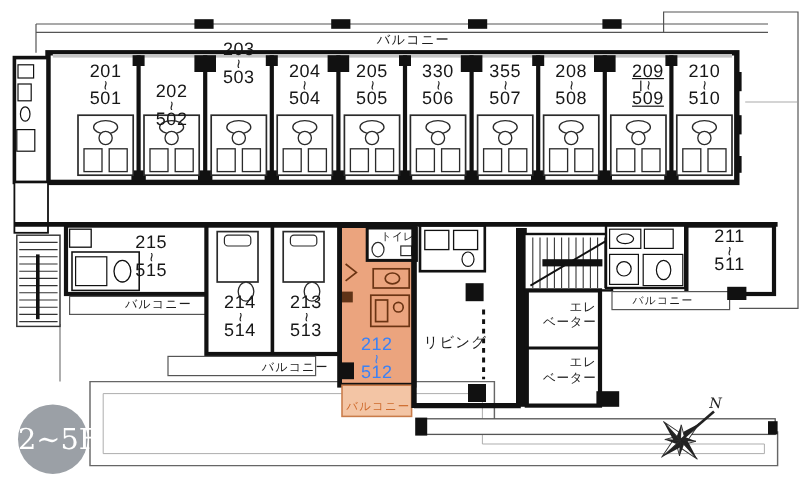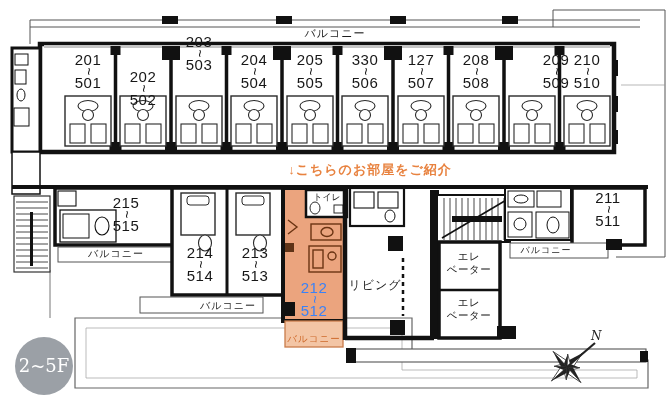--- a/index.html
+++ b/index.html
@@ -4,27 +4,27 @@
 <style>
   html,body{margin:0;padding:0;background:#fff;}
   .stage{position:relative;width:672px;height:403px;background:#fff;overflow:hidden;
          font-family:"Liberation Sans","DejaVu Sans",sans-serif;color:#1d1d1d;}
   svg{position:absolute;left:0;top:0;}
   .rlab{position:absolute;width:48px;text-align:center;font-size:15px;line-height:14px;
         color:#171717;letter-spacing:.5px;font-weight:500;}
   .rlab .num{display:block;}
   .rlab .tl{display:block;height:9px;line-height:9px;font-size:14px;transform:rotate(90deg);}
   .rlab.brown{color:#3b82f6;}
-  .plabel{position:absolute;text-align:center;color:#1d1d1d;}
+  .plabel{position:absolute;text-align:right;color:#1d1d1d;}
   .balcony{font-size:10px;letter-spacing:1px;}
   .balcony.orange{color:#ce6a2c;}
   .note{font-size:13px;font-weight:bold;color:#e8823f;letter-spacing:1px;}
   .badge{position:absolute;left:15px;top:337px;width:58px;height:58px;border-radius:50%;
          background:#9ba0a6;color:#fff;text-align:center;line-height:58px;
-         font-family:"DejaVu Serif","Liberation Serif",serif;font-size:18px;}
+         font-family:"DejaVu Serif","Liberation Serif",serif;font-size:24px;}
   .elab{font-size:10.5px;line-height:1.2;letter-spacing:.5px;}
   .elab span{display:block;}
 </style>
 </head>
 <body>
 
 <div class="stage">
 
 <svg width="672" height="403" viewBox="0 0 672 403">
   <defs>
@@ -228,21 +228,20 @@
             <path d="M0,-13 L-3.2,-3.2 L0,0 Z" fill="#222"></path>
           </g>
     </g>
     <path d="M0,0 L28,-24" stroke="#222" stroke-width="2.2" fill="none"></path>
     <text x="24" y="-27" font-size="12" font-style="italic" fill="#222" font-family="DejaVu Serif, Liberation Serif, serif">N</text>
   </g>
 </svg>
 
 <div class="plabel balcony" style="left:295px;top:26px;width:80px;font-size:11px;">バルコニー</div>
 
-<div class="plabel note" style="left:240px;top:161px;width:260px;">↓こちらのお部屋をご紹介</div>
 
 <div class="plabel" style="left:309px;top:191px;width:36px;font-size:9px;">トイレ</div>
 
 <div class="plabel" style="left:344px;top:277px;width:62px;font-size:12px;letter-spacing:1px;">リビング</div>
 
 <div class="plabel elab" style="left:441px;top:250px;width:56px;">
   <span>エレ</span>
   <span>ベーター</span>
 </div>
 <div class="plabel elab" style="left:441px;top:296px;width:56px;">
@@ -279,30 +278,30 @@
   <span class="num">205</span>
   <span class="tl">~</span>
   <span class="num">505</span>
 </div>
 <div class="rlab" style="left:341px;top:53px;">
   <span class="num">330</span>
   <span class="tl">~</span>
   <span class="num">506</span>
 </div>
 <div class="rlab" style="left:397px;top:53px;">
-  <span class="num">127</span>
+  <span class="num">355</span>
   <span class="tl">~</span>
   <span class="num">507</span>
 </div>
 <div class="rlab" style="left:452px;top:53px;">
   <span class="num">208</span>
   <span class="tl">~</span>
   <span class="num">508</span>
 </div>
-<div class="rlab" style="left:532px;top:53px;">
+<div class="rlab" style="left:516px;top:53px;text-decoration:underline;">
   <span class="num">209</span>
   <span class="tl">~</span>
   <span class="num">509</span>
 </div>
 <div class="rlab" style="left:563px;top:53px;">
   <span class="num">210</span>
   <span class="tl">~</span>
   <span class="num">510</span>
 </div>
 

